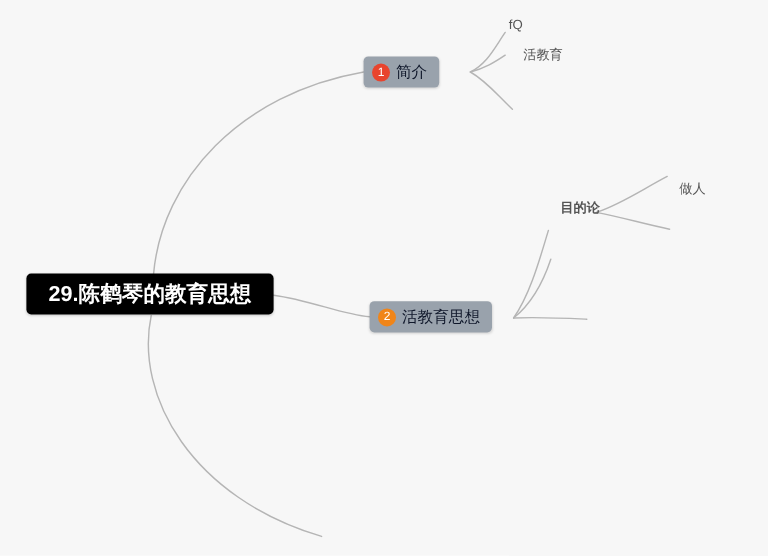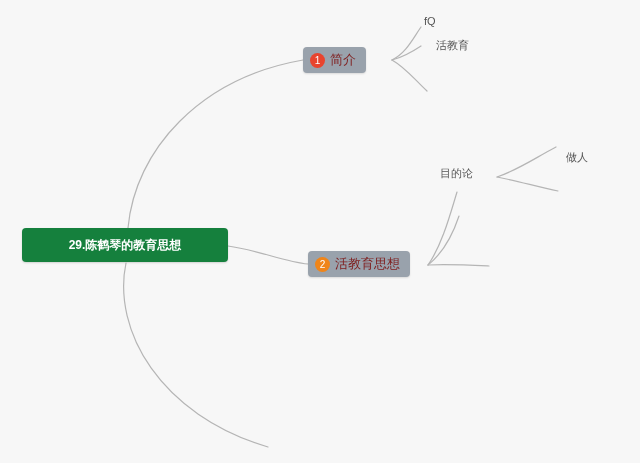--- a/index.html
+++ b/index.html
@@ -25,24 +25,24 @@
     stroke: #b5b5b5;
     stroke-width: 1.2;
     stroke-linecap: round;
   }
   .root-node {
     position: absolute;
     left: 22px;
     top: 228px;
     width: 206px;
     height: 34px;
-    background: #15803d;
+    background: #000000;
     border-radius: 4px;
     color: #ffffff;
-    font-size: 12px;
+    font-size: 18px;
     font-weight: bold;
     display: flex;
     align-items: center;
     justify-content: center;
     box-shadow: 0 1px 2px rgba(0,0,0,0.15);
     cursor: pointer;
     white-space: nowrap;
   }
   .branch-node {
     position: absolute;
@@ -63,35 +63,35 @@
     border-radius: 50%;
     color: #ffffff;
     font-size: 10px;
     line-height: 15px;
     text-align: center;
     flex: 0 0 auto;
   }
   .badge-red    { background: #e8442e; }
   .badge-orange { background: #f08519; }
   .branch-node .branch-label {
-    color: #7f1d1d;
+    color: #0f172a;
     font-size: 13px;
   }
   #node-intro   { left: 303px; top: 47px;  }
   #node-liveedu { left: 308px; top: 251px; }
   .leaf {
     position: absolute;
     font-size: 11px;
     color: #555555;
     white-space: nowrap;
     cursor: pointer;
   }
   #leaf-fq      { left: 424px; top: 15px;  }
   #leaf-huojy   { left: 436px; top: 38px;  }
-  #leaf-mudilun { left: 440px; top: 166px; }
+  #leaf-mudilun { left: 467px; top: 166px; font-weight: bold; }
   #leaf-zuoren  { left: 566px; top: 150px; }
 </style>
 </head>
 <body>
 
 <div class="canvas">
 
   <svg class="links" viewBox="0 0 640 463" xmlns="http://www.w3.org/2000/svg">
 
     <path d="M 128 228 C 135 150, 200 78, 303 60"></path>

